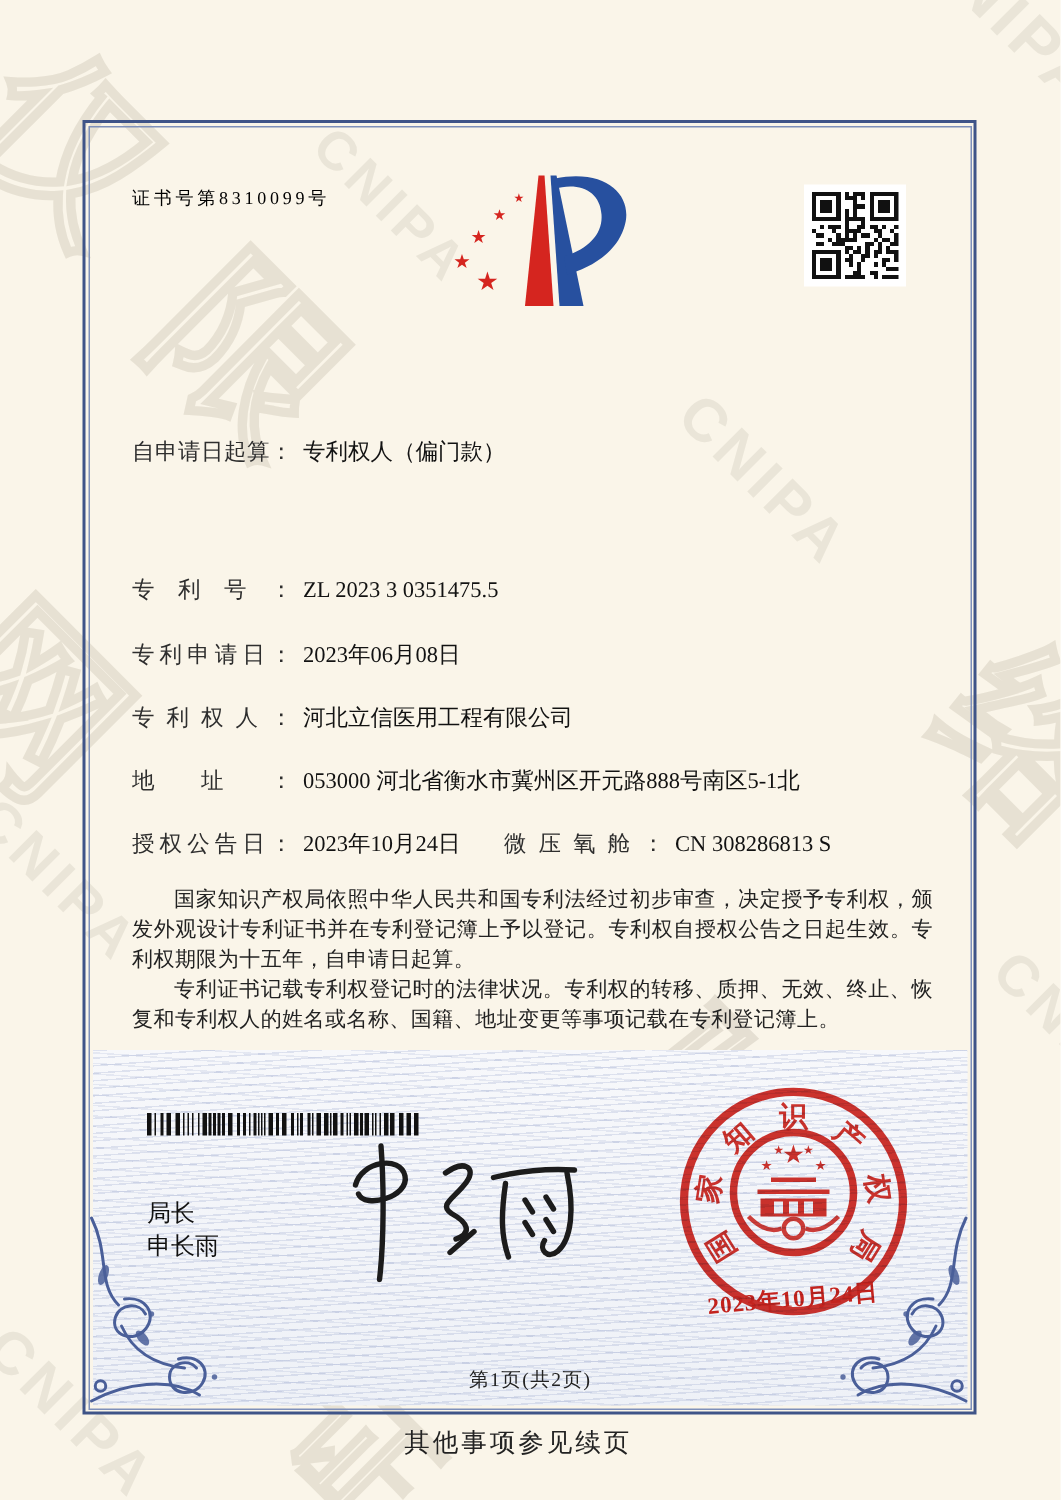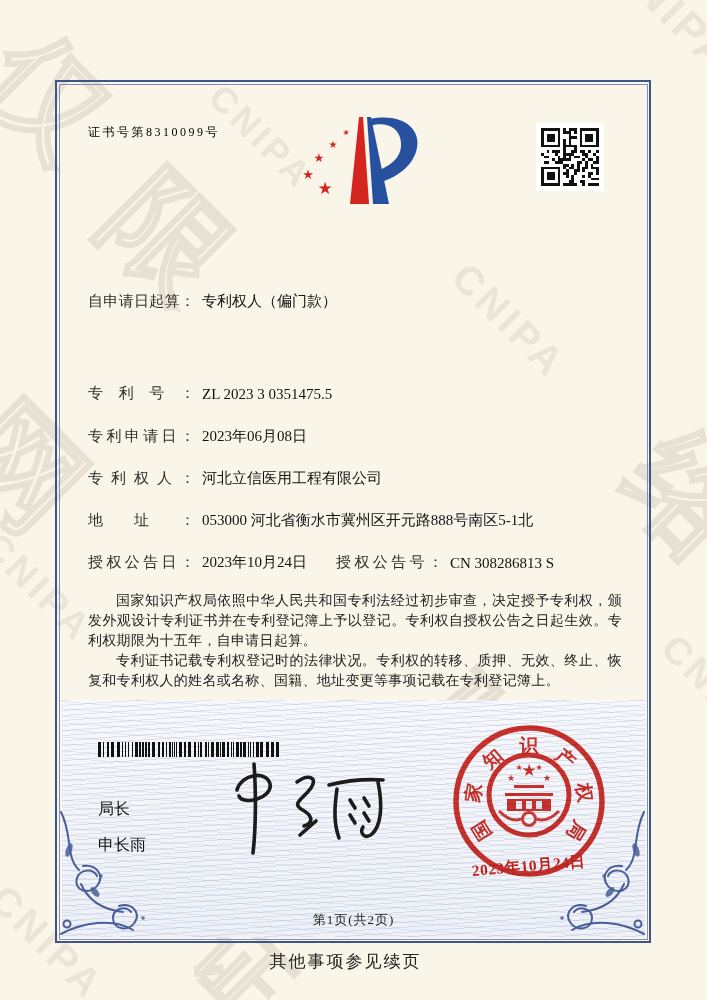--- a/index.html
+++ b/index.html
@@ -49,21 +49,21 @@
   .pair2{position:absolute;left:248px;top:0;white-space:nowrap;}
   
   .paras{position:absolute;left:88px;top:591px;width:534px;z-index:3;}
   .paras p{margin:0;font-size:14px;line-height:1.42;letter-spacing:.3px;text-indent:2em;
            text-align:justify;color:#222;}
   
   .barcode{position:absolute;left:98px;top:742px;width:183px;height:15px;display:flex;z-index:3;}
   .barcode div{height:100%;}
   .director{position:absolute;left:98px;top:799px;z-index:3;
             font-family:"Liberation Sans","DejaVu Sans",sans-serif;font-size:16px;color:#111;}
-  .director .line2{margin-top:15px;}
+  .director .line2{margin-top:1px;}
   .sig{position:absolute;left:213px;top:760px;z-index:3;}
   .seal{position:absolute;left:449px;top:721px;z-index:4;mix-blend-mode:multiply;}
   .flourish{position:absolute;top:806px;z-index:5;}
   .fl-r{left:552px;}
   .fl-l{left:58px;}
   .pagenum{position:absolute;left:0;right:0;top:911px;text-align:center;font-size:13px;
            letter-spacing:1px;color:#222;z-index:3;}
   .contnote{position:absolute;left:0;right:16px;top:950px;text-align:center;font-size:17px;
             letter-spacing:2px;color:#222;z-index:3;}
 </style>
@@ -126,21 +126,21 @@
   </div>
   <div class="frow" style="top:469px">
     <span class="flabel">专利权人：</span><span class="fvalue">河北立信医用工程有限公司</span>
   </div>
   <div class="frow" style="top:511px">
     <span class="flabel">地址：</span><span class="fvalue">053000 河北省衡水市冀州区开元路888号南区5-1北</span>
   </div>
   <div class="frow" style="top:553px">
     <span class="flabel">授权公告日：</span><span class="fvalue">2023年10月24日</span>
     <span class="pair2">
-      <span class="flabel">授权公告号：</span><span class="fvalue">CN 308286813 S</span>
+      <span class="flabel">微压氧舱：</span><span class="fvalue">CN 308286813 S</span>
     </span>
   </div>
 
   <div class="paras">
     <p>国家知识产权局依照中华人民共和国专利法经过初步审查，决定授予专利权，颁发外观设计专利证书并在专利登记簿上予以登记。专利权自授权公告之日起生效。专利权期限为十五年，自申请日起算。</p>
     <p>专利证书记载专利权登记时的法律状况。专利权的转移、质押、无效、终止、恢复和专利权人的姓名或名称、国籍、地址变更等事项记载在专利登记簿上。</p>
   </div>
 
   <div class="barcode" id="barcode">
       <div style="width: 3px; background: rgb(17, 17, 17);"></div>

